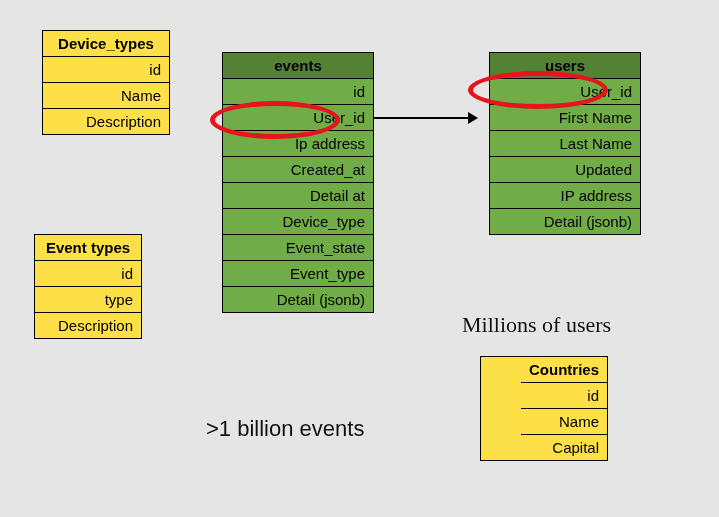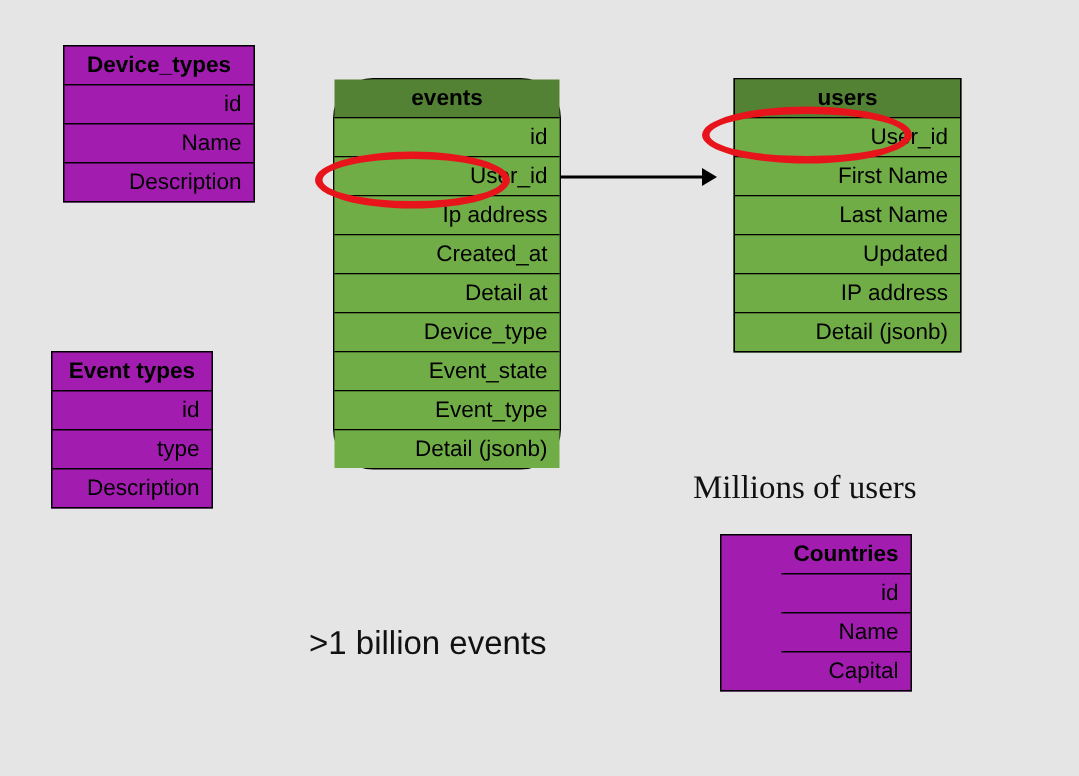--- a/index.html
+++ b/index.html
@@ -22,21 +22,21 @@
     border-bottom: 1.5px solid #000;
     font-size: 15px;
   }
   .table .row {
     padding: 4px 8px;
     border-bottom: 1.5px solid #000;
     font-size: 15px;
     text-align: right;
   }
   .table .row:last-child { border-bottom: none; }
-  .orange { background: #a21caf; }
+  .orange { background: #fde047; }
   .green  { background: #548235; }
   .green .hdr { background: #548235; color:#000; }
   .green .row { background: #70ad47; }
   .caption {
     position: absolute;
     font-size: 22px;
     color: #111;
   }
   .ellipse {
     position: absolute;
@@ -60,21 +60,21 @@
   <div class="row">Description</div>
 </div>
 
 <div class="table orange" style="left:34px; top:234px; width:108px;">
   <div class="hdr">Event types</div>
   <div class="row">id</div>
   <div class="row">type</div>
   <div class="row">Description</div>
 </div>
 
-<div class="table green" style="left:222px; top:52px; width:152px;border-radius:27px;">
+<div class="table green" style="left:222px; top:52px; width:152px;">
   <div class="hdr">events</div>
   <div class="row">id</div>
   <div class="row">User_id</div>
   <div class="row">Ip address</div>
   <div class="row">Created_at</div>
   <div class="row">Detail at</div>
   <div class="row">Device_type</div>
   <div class="row">Event_state</div>
   <div class="row">Event_type</div>
   <div class="row">Detail (jsonb)</div>

